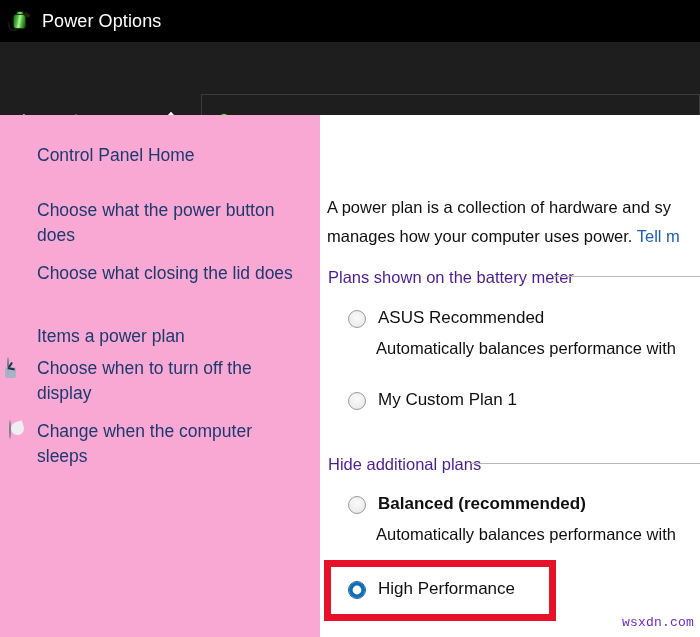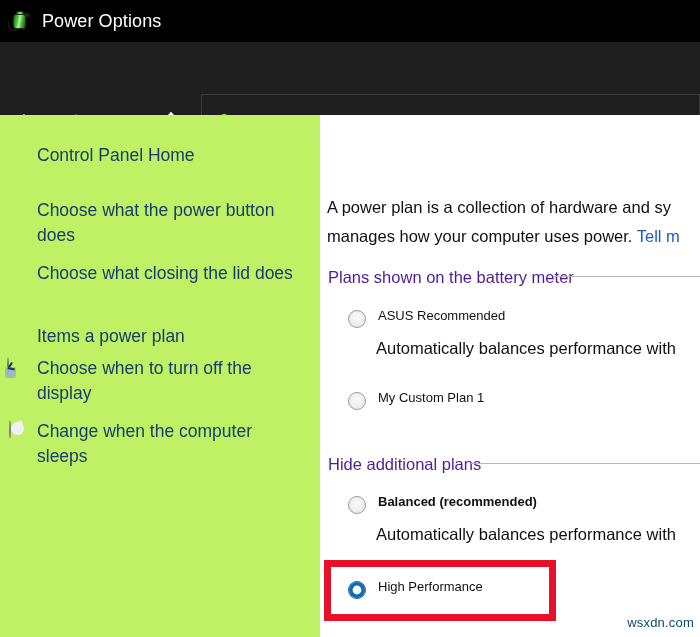--- a/index.html
+++ b/index.html
@@ -103,21 +103,21 @@
   .crumb-sep {
     color: #ffffff; font-size: 13px; margin: 0 9px; flex: none;
     font-weight: bold; line-height: 1;
   }
 
   
   #sidebar {
     position: absolute;
     left: 0; top: 115px;
     width: 320px; height: 522px;
-    background: #bef264;
+    background: #f9a8d4;
   }
   .side-link {
     position: absolute;
     color: #1c3a6e;
     font-size: 17.5px;
     line-height: 25px;
     left: 37px;
     width: 270px;
   }
   .side-icon {
@@ -220,21 +220,21 @@
     border: 1.3px solid #9b9b9b;
   }
   .radio.on {
     background: #ffffff;
     border: 1.3px solid #0f62a8;
     box-shadow: inset 0 0 0 3.6px #0f6cb5;
   }
   .plan-label {
     position: absolute;
     left: 30px; top: 0;
-    font-size: 13px;
+    font-size: 17px;
     color: #101010;
     white-space: nowrap;
   }
   .plan-label.bold { font-weight: bold; }
   .plan-sub {
     position: absolute;
     left: 56px;
     font-size: 16.5px;
     color: #101010;
     white-space: nowrap;
@@ -245,23 +245,23 @@
     position: absolute;
     left: 4px; top: 445px;
     width: 232px; height: 61px;
     border: 7px solid #e8112a;
     background: transparent;
   }
 
   #watermark {
     position: absolute;
     right: 6px; bottom: 7px;
-    font-family: Liberation Sans, sans-serif;
+    font-family: Liberation Mono, monospace;
     font-size: 13px;
-    color: #0c4a6e;
+    color: #6d28d9;
     letter-spacing: .2px;
   }
 </style>
 </head>
 <body>
 
 <div id="titlebar">
   <span class="app-icon">
     <span class="batt">
       <span class="cord"></span>

